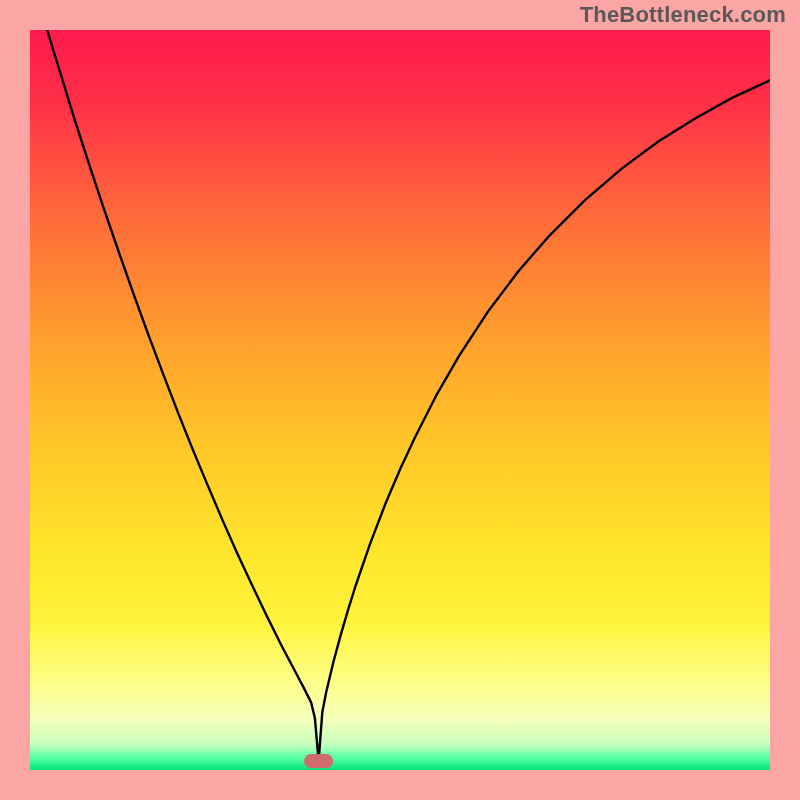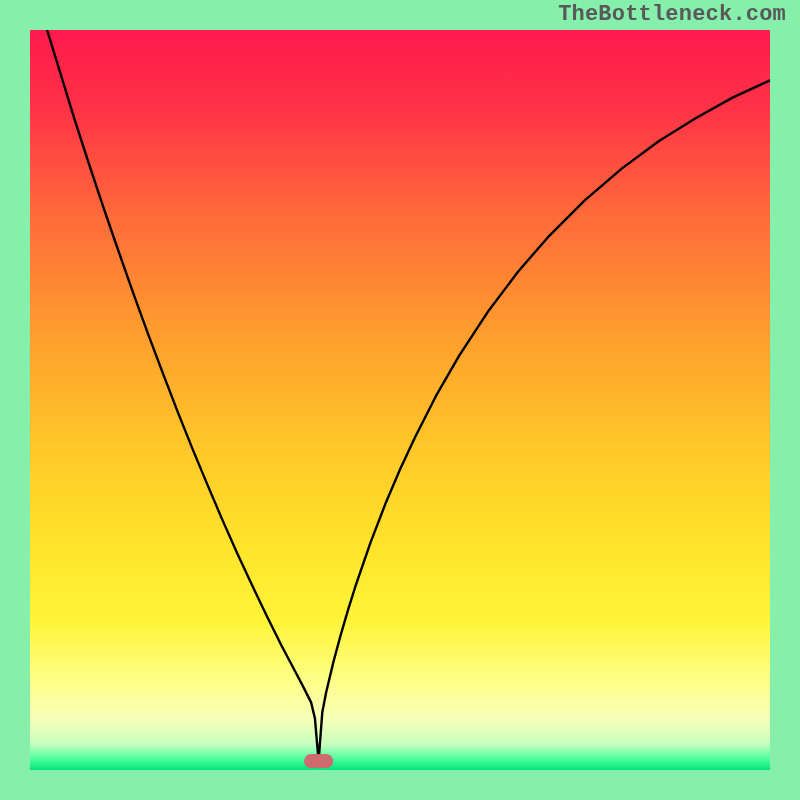--- a/index.html
+++ b/index.html
@@ -8,22 +8,21 @@
     width: 800px;
     height: 800px;
     overflow: hidden;
     background: #000;
     font-family: Arial, Helvetica, sans-serif;
   }
   .frame {
     position: relative;
     width: 800px;
     height: 800px;
-    background: #86efac;
-    font-family: Liberation Mono, monospace;
+    background: #fca5a5;
   }
   .watermark {
     position: absolute;
     top: 2px;
     right: 14px;
     font-size: 22px;
     font-weight: 600;
     color: #595959;
     letter-spacing: 0.2px;
     z-index: 10;

